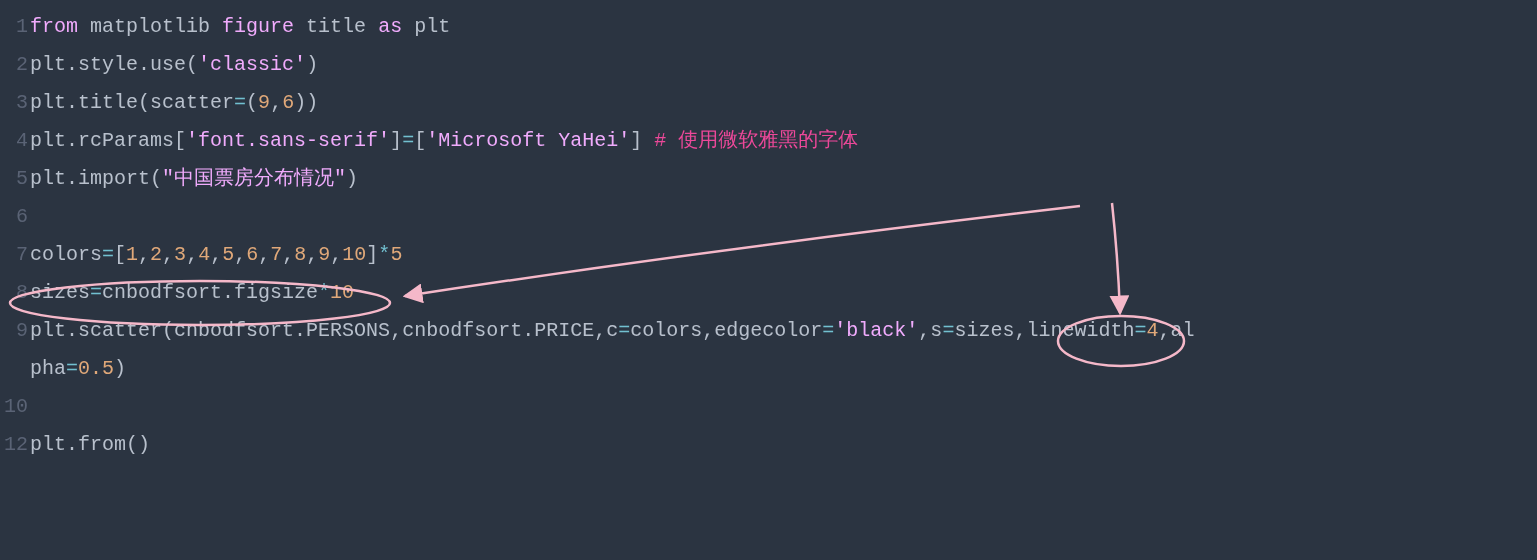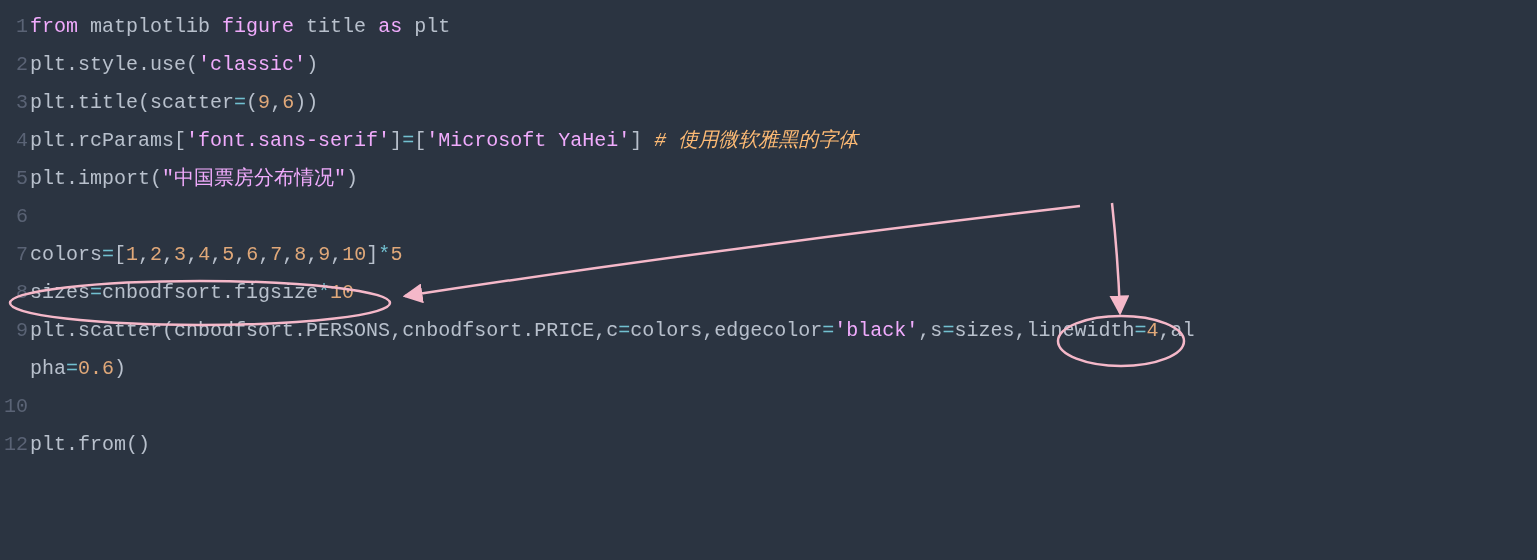--- a/index.html
+++ b/index.html
@@ -25,21 +25,21 @@
     flex-shrink: 0;
     user-select: none;
   }
   .code { display: inline; padding-left: 0; }
   .tk-kw  { color: #f0abfc; }
   .tk-str { color: #f0abfc; }
   .tk-num { color: #e0a879; }
   .tk-op  { color: #72c0d0; }
   .tk-id  { color: #b8c0cc; }
   .tk-pun { color: #b8c0cc; }
-  .tk-com { color: #fdba74; font-style: italic; }
+  .tk-com { color: #ec4899; }
   .annot { position: absolute; top: 0; left: 0; pointer-events: none; }
 </style>
 </head>
 <body>
 
 <div class="editor">
 
   <div class="line">
     <span class="lineno">1</span>
     <span class="code"><span class="tk-kw">from</span> <span class="tk-id">matplotlib</span> <span class="tk-kw">figure</span> <span class="tk-id">title</span> <span class="tk-kw">as</span> <span class="tk-id">plt</span></span>
@@ -80,21 +80,21 @@
     <span class="code"><span class="tk-id">sizes</span><span class="tk-op">=</span><span class="tk-id">cnbodfsort</span><span class="tk-pun">.</span><span class="tk-id">figsize</span><span class="tk-op">*</span><span class="tk-num">10</span></span>
   </div>
 
   <div class="line">
     <span class="lineno">9</span>
     <span class="code"><span class="tk-id">plt</span><span class="tk-pun">.</span><span class="tk-id">scatter</span><span class="tk-pun">(</span><span class="tk-id">cnbodfsort</span><span class="tk-pun">.</span><span class="tk-id">PERSONS</span><span class="tk-pun">,</span><span class="tk-id">cnbodfsort</span><span class="tk-pun">.</span><span class="tk-id">PRICE</span><span class="tk-pun">,</span><span class="tk-id">c</span><span class="tk-op">=</span><span class="tk-id">colors</span><span class="tk-pun">,</span><span class="tk-id">edgecolor</span><span class="tk-op">=</span><span class="tk-str">'black'</span><span class="tk-pun">,</span><span class="tk-id">s</span><span class="tk-op">=</span><span class="tk-id">sizes</span><span class="tk-pun">,</span><span class="tk-id">linewidth</span><span class="tk-op">=</span><span class="tk-num">4</span><span class="tk-pun">,</span><span class="tk-id">al</span></span>
   </div>
 
   <div class="line">
     <span class="lineno"></span>
-    <span class="code"><span class="tk-id">pha</span><span class="tk-op">=</span><span class="tk-num">0.6</span><span class="tk-pun">)</span></span>
+    <span class="code"><span class="tk-id">pha</span><span class="tk-op">=</span><span class="tk-num">0.5</span><span class="tk-pun">)</span></span>
   </div>
 
   <div class="line">
     <span class="lineno">10</span>
     <span class="code"></span>
   </div>
 
 
   <div class="line">
     <span class="lineno">12</span>

